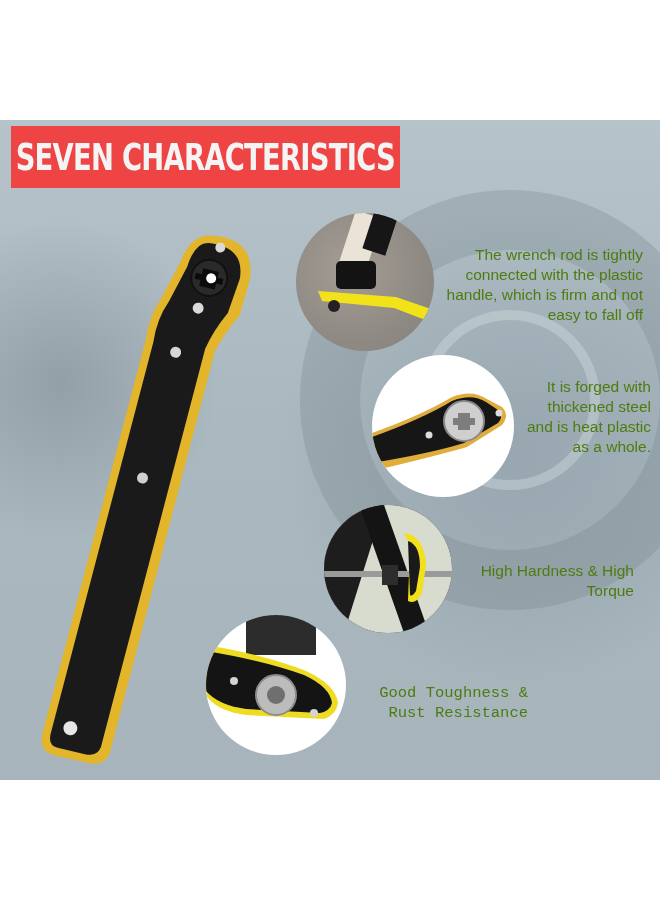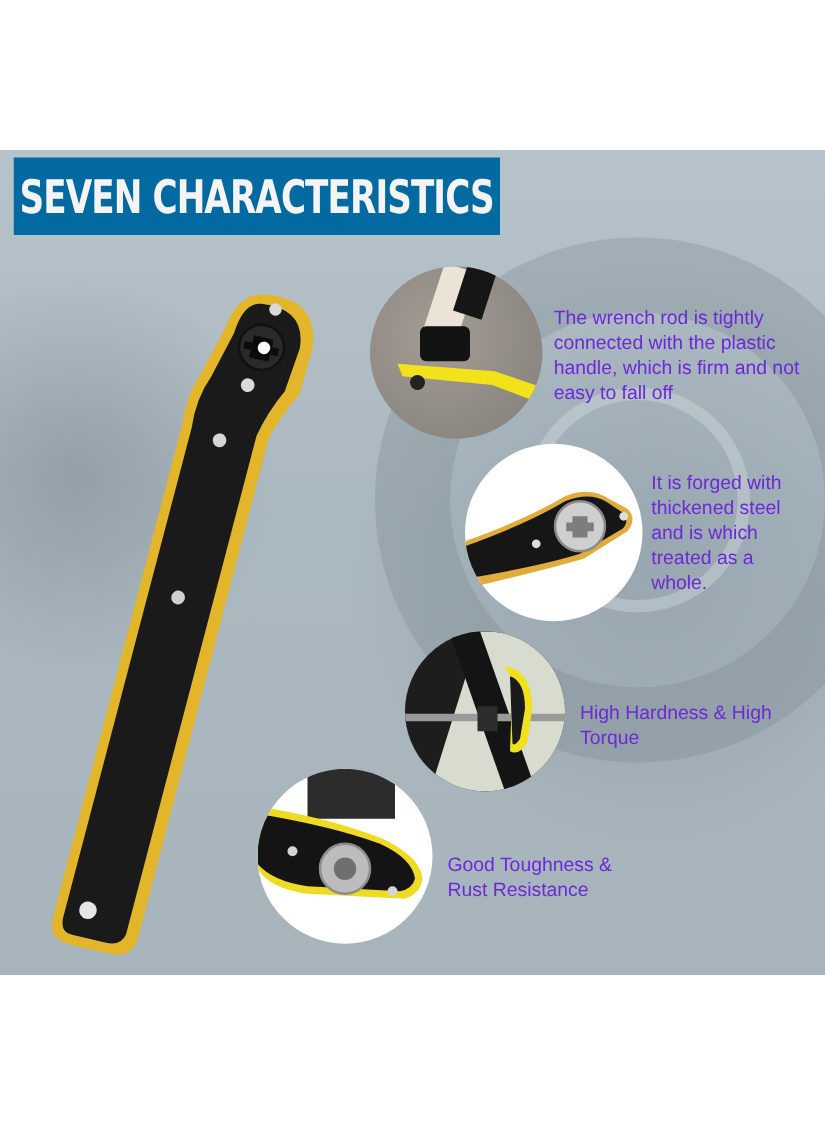--- a/index.html
+++ b/index.html
@@ -7,36 +7,36 @@
   .panel{position:absolute;left:0;top:120px;width:660px;height:660px;
     background:
       radial-gradient(circle at 520px 330px, rgba(120,135,145,0.35) 0, rgba(120,135,145,0.15) 170px, rgba(0,0,0,0) 240px),
       radial-gradient(circle at 60px 260px, rgba(90,100,108,0.30) 0, rgba(0,0,0,0) 160px),
       linear-gradient(180deg,#b6c3cb 0%,#aab8c0 45%,#a7b4bc 100%);
     overflow:hidden;}
   .tire{position:absolute;left:300px;top:70px;width:420px;height:420px;border-radius:50%;
     border:60px solid rgba(120,132,140,0.30);box-sizing:border-box;}
   .tire-inner{position:absolute;left:420px;top:190px;width:180px;height:180px;border-radius:50%;
     border:10px solid rgba(220,228,232,0.35);box-sizing:border-box;}
-  .title-box{position:absolute;left:11px;top:126px;width:389px;height:62px;background:#0369a1;
+  .title-box{position:absolute;left:11px;top:126px;width:389px;height:62px;background:#ef4444;
     display:flex;align-items:center;justify-content:center;}
   .title-text{color:#f4f4f4;font-family:"DejaVu Sans",sans-serif;font-weight:bold;font-size:37px;
     letter-spacing:-1px;transform:scaleX(0.74);white-space:nowrap;}
   .wrench{position:absolute;left:0;top:0;}
   .circle{position:absolute;border-radius:50%;overflow:hidden;}
   .c1{left:296px;top:213px;width:138px;height:138px;
     background:radial-gradient(circle at 40% 40%,#a49d94 0,#8f8a84 60%,#858079 100%);}
   .c2{left:372px;top:355px;width:142px;height:142px;background:#ffffff;}
   .c3{left:324px;top:505px;width:128px;height:128px;background:#1c1c1c;}
   .c4{left:206px;top:615px;width:140px;height:140px;background:#ffffff;}
-  .caption{position:absolute;color:#6d28d9;font-size:15.5px;line-height:20px;}
+  .caption{position:absolute;color:#4d7c0f;font-size:15.5px;line-height:20px;text-align:right;}
   .cap1{left:443px;top:245px;width:200px;}
   .cap2{left:521px;top:377px;width:130px;}
   .cap3{left:464px;top:561px;width:170px;}
-  .cap4{left:358px;top:683px;width:160px;}
+  .cap4{left:368px;top:683px;width:160px;font-family:Liberation Mono, monospace;}
 </style>
 </head>
 <body>
 
 <div class="panel">
   <div class="tire"></div>
   <div class="tire-inner"></div>
 </div>
 
 <div class="title-box">
@@ -76,21 +76,21 @@
 <div class="circle c2">
   <svg width="142" height="142">
     <path d="M0 78 Q50 60 80 42 Q100 34 115 44 L130 52 Q138 60 130 70 L95 92 Q60 102 0 116 Z" fill="#e0ad3c"></path>
     <path d="M0 82 Q50 64 80 46 Q100 38 114 47 L126 55 Q132 62 126 68 L92 88 Q60 98 0 108 Z" fill="#161616"></path>
     <circle cx="92" cy="66" r="20" fill="#cfcfcf" stroke="#8a8a8a" stroke-width="2"></circle>
     <path d="M86 58 L98 58 L98 63 L103 63 L103 70 L98 70 L98 75 L86 75 L86 70 L81 70 L81 63 L86 63 Z" fill="#7d7d7d"></path>
     <circle cx="127" cy="58" r="3.5" fill="#dcdcdc"></circle>
     <circle cx="57" cy="80" r="3.5" fill="#dcdcdc"></circle>
   </svg>
 </div>
-<div class="caption cap2">It is forged with thickened steel and is which treated as a whole.</div>
+<div class="caption cap2">It is forged with thickened steel and is heat plastic as a whole.</div>
 
 <div class="circle c3">
   <svg width="128" height="128">
     <rect x="0" y="0" width="128" height="128" fill="#d8dccf"></rect>
     <path d="M0 0 L60 0 L20 128 L0 128 Z" fill="#1d1d1d"></path>
     <path d="M35 0 L60 0 L105 128 L80 128 Z" fill="#141414"></path>
     <rect x="0" y="66" width="128" height="6" fill="#9a9a9a"></rect>
     <path d="M80 28 Q100 30 102 60 L98 88 Q92 100 84 96 L86 40 Z" fill="#f1e01c"></path>
     <path d="M84 36 Q96 40 96 62 L92 86 Q88 92 86 90 Z" fill="#1a1a1a"></path>
     <rect x="58" y="60" width="16" height="20" fill="#2d2d2d"></rect>

